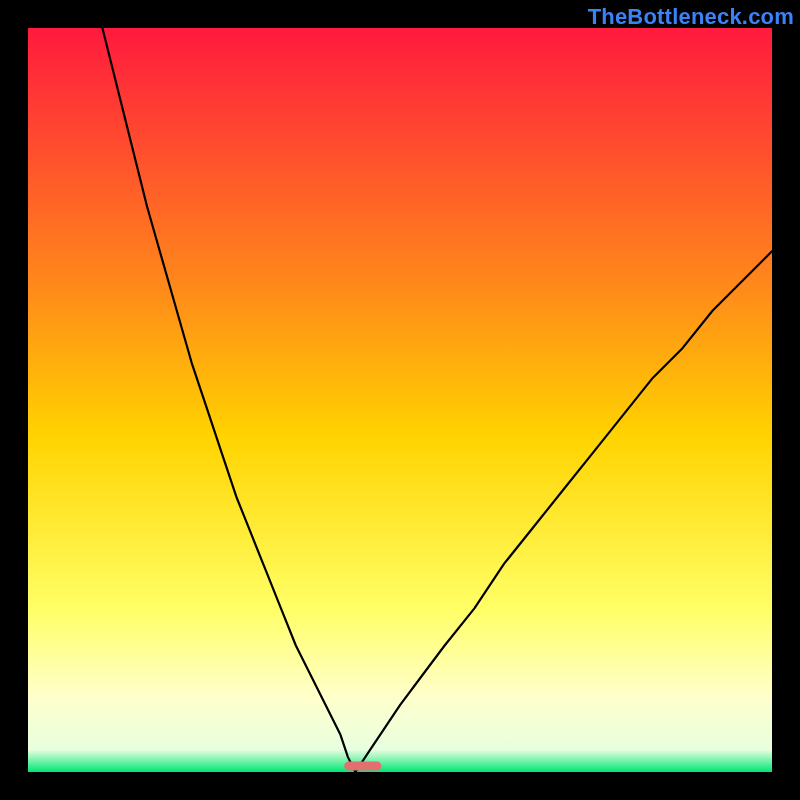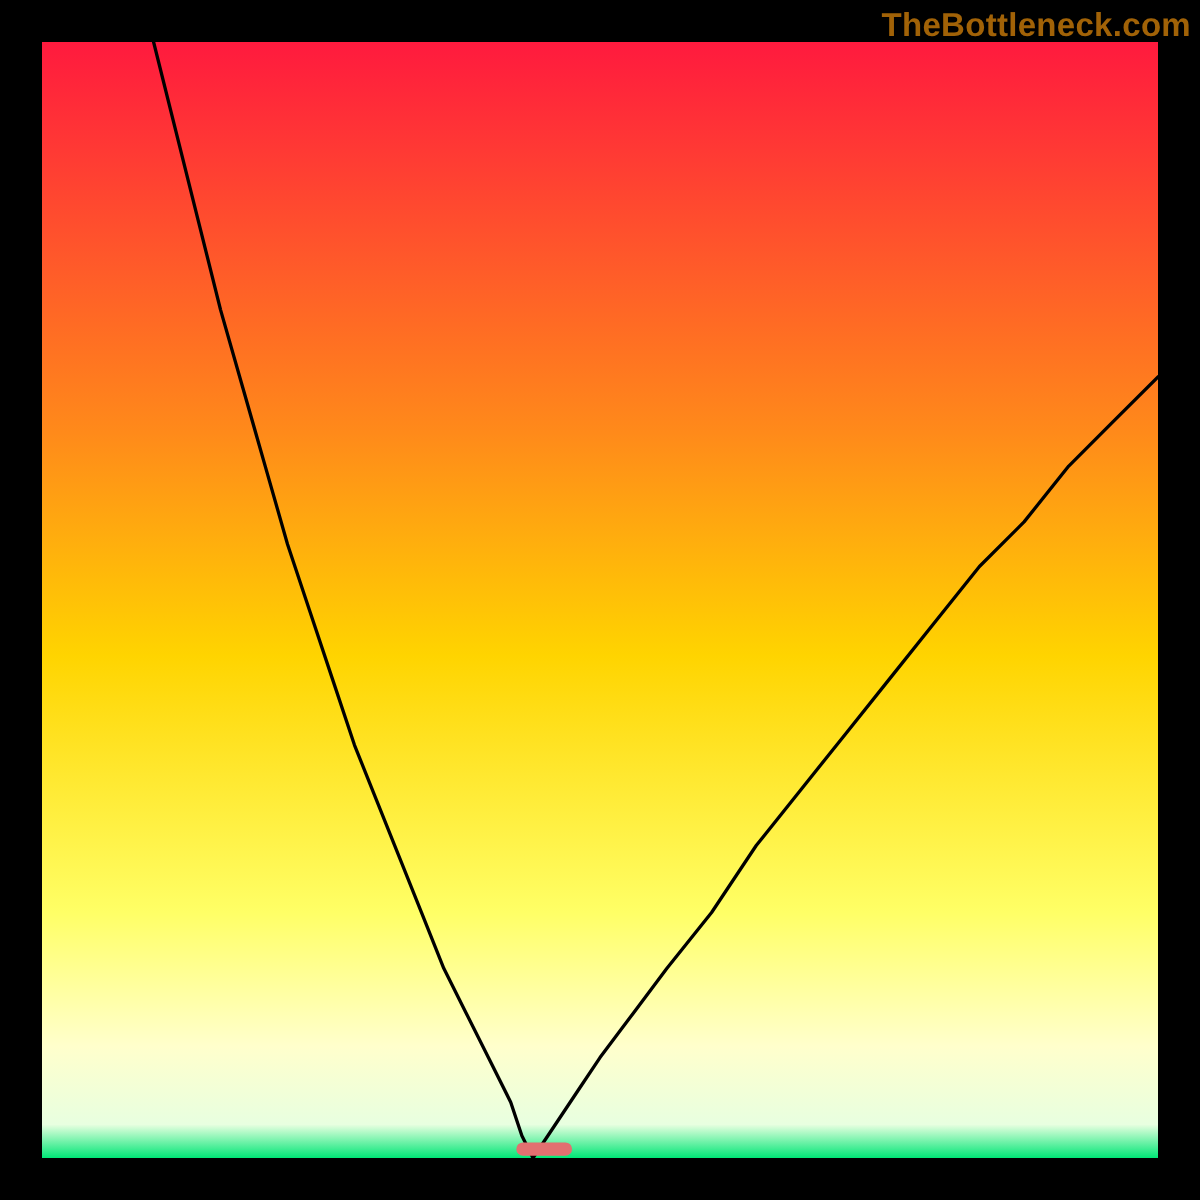--- a/index.html
+++ b/index.html
@@ -1,18 +1,18 @@
 <!DOCTYPE html>
 <html><head>
 <meta charset="utf-8">
 <style>
   html,body{margin:0;padding:0;width:800px;height:800px;overflow:hidden;background:#000;font-family:Arial,Helvetica,sans-serif}
   .frame{position:absolute;inset:0;background:#000}
   .plot{position:absolute;left:28px;top:28px;width:744px;height:744px;overflow:hidden}
-  .credit{position:absolute;top:4px;right:6px;color:#a16207;font-size:22px;font-weight:600;letter-spacing:.2px}
+  .credit{position:absolute;top:4px;right:6px;color:#3b82f6;font-size:22px;font-weight:600;letter-spacing:.2px}
 </style>
 </head>
 <body>
 <div class="frame">
   <div class="credit">TheBottleneck.com</div>
   <div class="plot">
     <svg id="chart-svg" width="744" height="744" viewBox="0 0 744 744" preserveAspectRatio="none">
         <defs>
           <linearGradient id="bg-grad" x1="0" y1="0" x2="0" y2="1">
             <stop offset="0%" stop-color="#ff1a3e"></stop>

